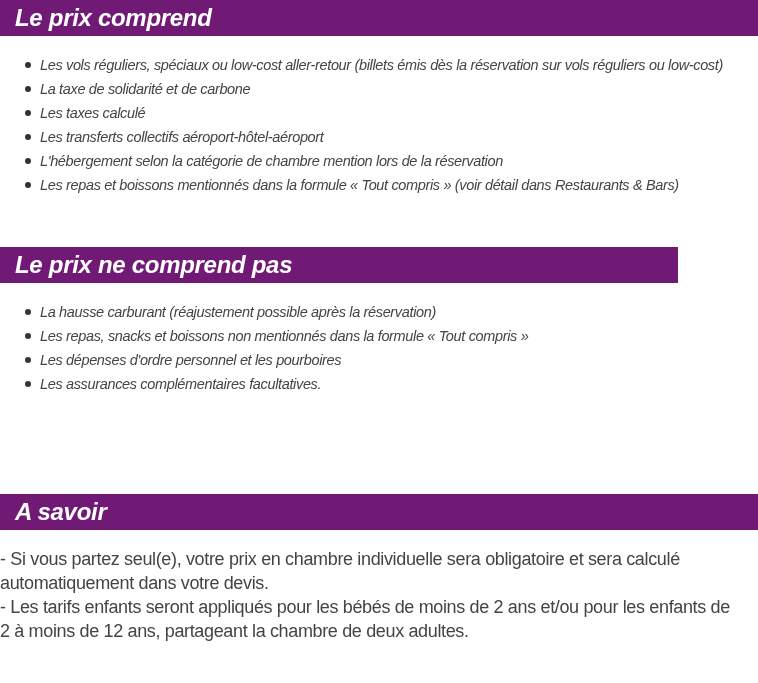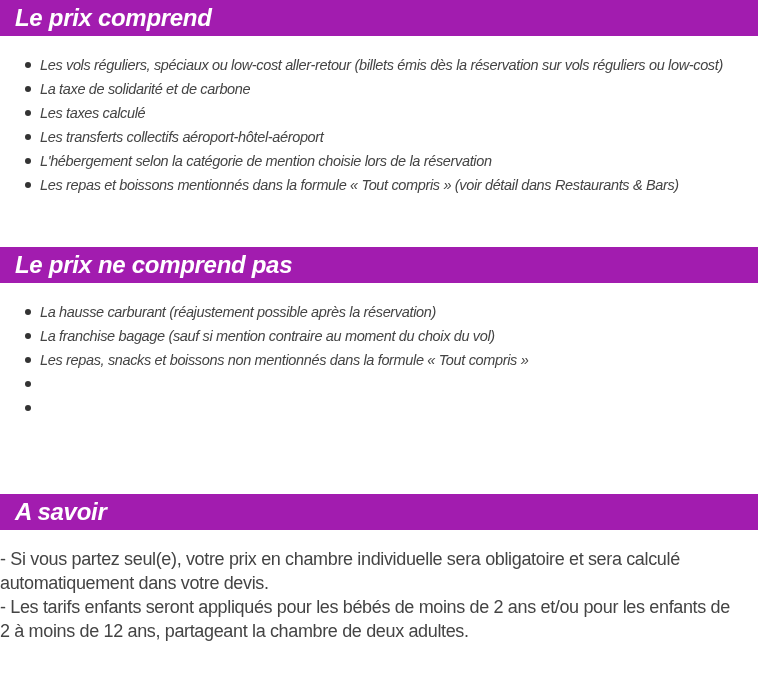--- a/index.html
+++ b/index.html
@@ -2,21 +2,21 @@
 <html><head>
 <meta charset="utf-8">
 <style>
   html, body { margin: 0; padding: 0; background: #ffffff; }
   body {
     width: 758px; height: 683px; overflow: hidden;
     font-family: "Liberation Sans", "DejaVu Sans", sans-serif;
     color: #444444;
   }
   .section-header {
-    background: #a21caf;
+    background: #701a75;
     height: 36px;
     display: flex; align-items: center;
     padding-left: 15px;
     color: #ffffff;
     font-size: 24px;
     font-style: italic;
     font-weight: bold;
     letter-spacing: -0.3px;
   }
   ul.bullets {
@@ -35,53 +35,52 @@
   }
   ul.bullets li .bullet {
     position: absolute;
     left: 25px; top: 9px;
     width: 6px; height: 6px;
     border-radius: 50%;
     background: #333333;
   }
   #s1 { position: absolute; top: 0; left: 0; width: 758px; }
   #s1 ul { position: absolute; top: 53px; left: 0; width: 663px; }
-  #s2 { position: absolute; top: 247px; left: 0; width: 758px; }
+  #s2 { position: absolute; top: 247px; left: 0; width: 678px; }
   #s2 ul { position: absolute; top: 53px; left: 0; width: 758px; }
   #s3 { position: absolute; top: 494px; left: 0; width: 758px; }
   #s3 .para {
     position: absolute; top: 53px; left: 0; width: 734px;
     font-size: 18px; line-height: 24px;
     letter-spacing: -0.35px;
   }
   #s3 .para p { margin: 0; }
 </style>
 </head>
 <body>
 
 <div id="s1">
   <div class="section-header">Le prix comprend</div>
   <ul class="bullets">
     <li><span class="bullet"></span><span>Les vols réguliers, spéciaux ou low-cost aller-retour (billets émis dès la réservation sur vols réguliers ou low-cost)</span></li>
     <li><span class="bullet"></span><span>La taxe de solidarité et de carbone</span></li>
     <li><span class="bullet"></span><span>Les taxes calculé</span></li>
     <li><span class="bullet"></span><span>Les transferts collectifs aéroport-hôtel-aéroport</span></li>
-    <li><span class="bullet"></span><span>L'hébergement selon la catégorie de mention choisie lors de la réservation</span></li>
+    <li><span class="bullet"></span><span>L'hébergement selon la catégorie de chambre mention lors de la réservation</span></li>
     <li><span class="bullet"></span><span>Les repas et boissons mentionnés dans la formule « Tout compris » (voir détail dans Restaurants &amp; Bars)</span></li>
   </ul>
 </div>
 
 <div id="s2">
   <div class="section-header">Le prix ne comprend pas</div>
   <ul class="bullets">
     <li><span class="bullet"></span><span>La hausse carburant (réajustement possible après la réservation)</span></li>
-    <li><span class="bullet"></span><span>La franchise bagage (sauf si mention contraire au moment du choix du vol)</span></li>
     <li><span class="bullet"></span><span>Les repas, snacks et boissons non mentionnés dans la formule « Tout compris »</span></li>
-    <li><span class="bullet"></span></li>
-    <li><span class="bullet"></span></li>
+    <li><span class="bullet"></span><span>Les dépenses d'ordre personnel et les pourboires</span></li>
+    <li><span class="bullet"></span><span>Les assurances complémentaires facultatives.</span></li>
   </ul>
 </div>
 
 <div id="s3">
   <div class="section-header">A savoir</div>
   <div class="para">
     <p>- Si vous partez seul(e), votre prix en chambre individuelle sera obligatoire et sera calculé automatiquement dans votre devis.</p>
     <p>- Les tarifs enfants seront appliqués pour les bébés de moins de 2 ans et/ou pour les enfants de 2 à moins de 12 ans, partageant la chambre de deux adultes.</p>
   </div>
 </div>

